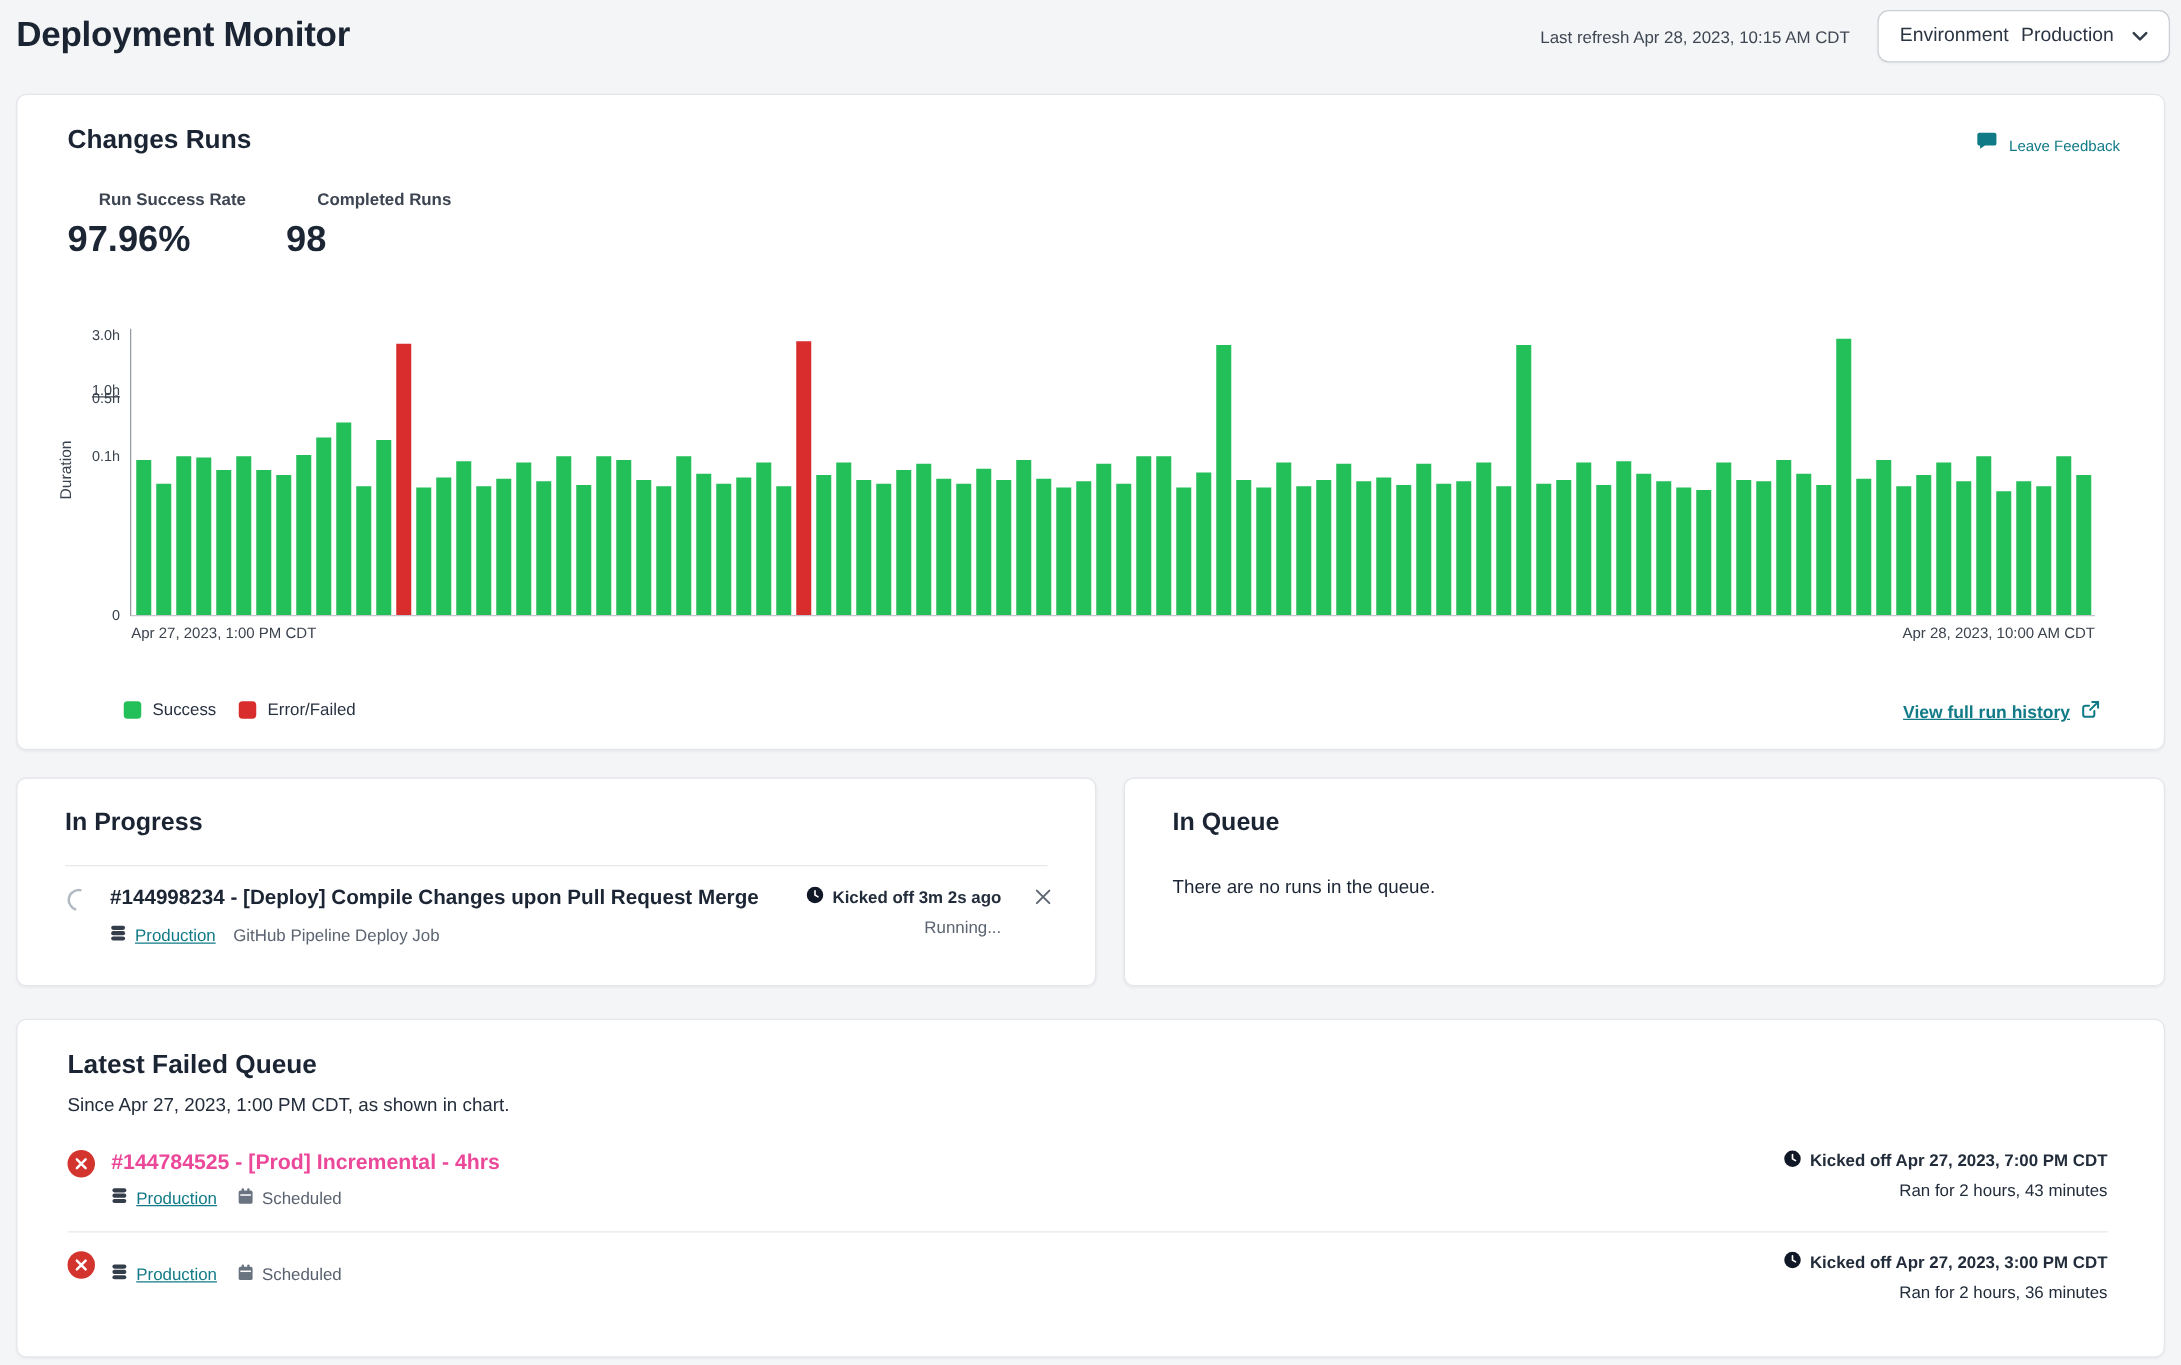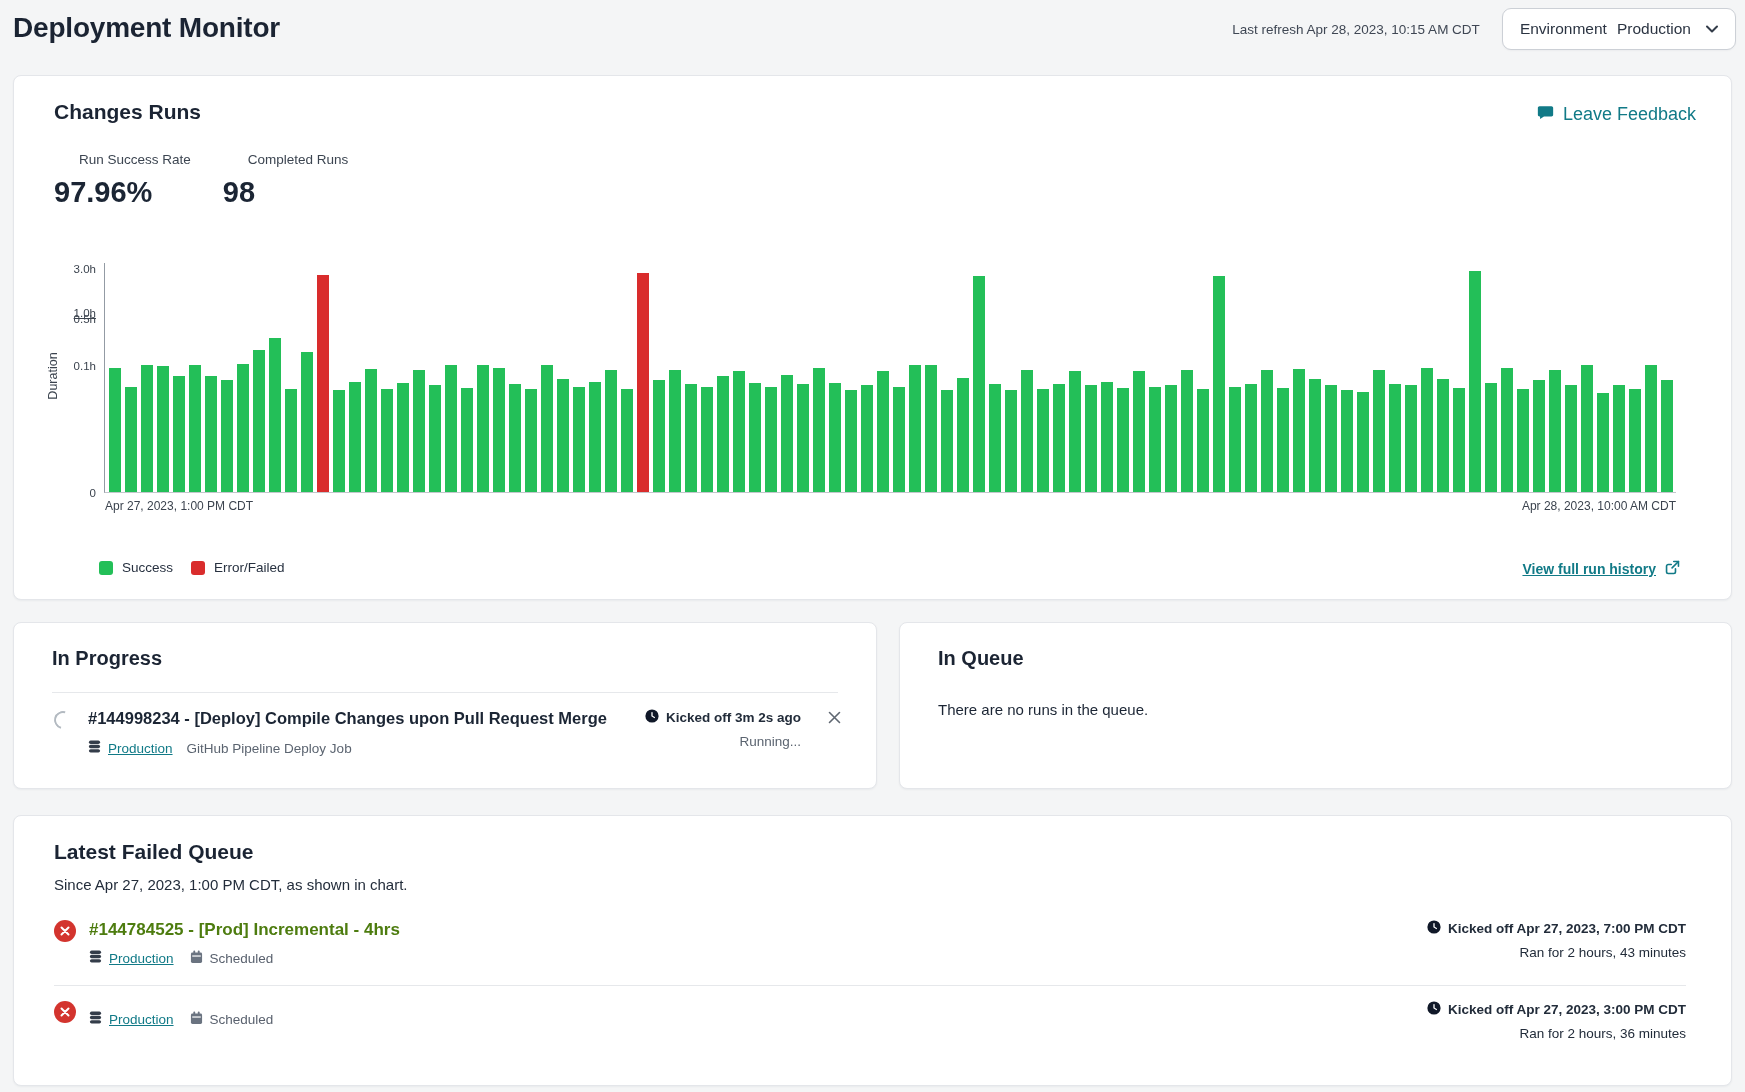--- a/index.html
+++ b/index.html
@@ -25,23 +25,23 @@
   .card { position:absolute; background:#fff; border:1px solid #e4e6ea; border-radius:8px; box-shadow:0 1px 2px rgba(29,41,54,.05); }
   .card-recent  { left:13px; top:75px;  width:1719px; height:525px; }
   .card-progress{ left:13px; top:622px; width:864px;  height:167px; }
   .card-queue   { left:899px; top:622px; width:833px; height:167px; }
   .card-failed  { left:13px; top:815px; width:1719px; height:271px; }
 
   .card-h { position:absolute; left:40px; top:24px; font-size:21px; font-weight:700; color:#1b2433; }
   .card-progress .card-h, .card-queue .card-h { left:38px; font-size:20px; }
 
   
-  .feedback-link { position:absolute; right:35px; top:28px; display:flex; align-items:flex-start; gap:9px; color:#117a87; font-size:18px; cursor:pointer; }
+  .feedback-link { position:absolute; right:35px; top:28px; display:flex; align-items:flex-end; gap:9px; color:#117a87; font-size:12px; cursor:pointer; }
   .metrics { position:absolute; left:40px; top:76px; display:flex; gap:32px; }
-  .metric-label { font-size:13.5px; font-weight:400; color:#3c4551; margin-bottom:9px;padding-left:25px; }
+  .metric-label { font-size:13.5px; font-weight:700; color:#3c4551; margin-bottom:9px;padding-left:25px; }
   .metric-value { font-size:29px; font-weight:700; color:#1b2534; }
 
   .plot { position:absolute; left:90px; top:187px; width:1572px; height:230px;
           border-left:1px solid #939ba4; border-bottom:1px solid #c3c7cc; }
   .bar { position:absolute; bottom:0; width:12px; }
   .ytick { position:absolute; left:-59px; width:50px; text-align:right; font-size:11.5px; color:#3b434e; }
   .ylab { position:absolute; left:-82px; top:106px; font-size:12.5px; color:#3b434e; transform:rotate(-90deg); transform-origin:center; width:60px; text-align:center; }
   .xlab-left  { position:absolute; left:0; top:calc(100% + 7px); font-size:12px; color:#3b434e; white-space:nowrap; }
   .xlab-right { position:absolute; right:0; top:calc(100% + 7px); font-size:12px; color:#3b434e; white-space:nowrap; }
 
@@ -71,21 +71,21 @@
   
   .queue-msg { position:absolute; left:38px; top:78px; font-size:15px; color:#1b2534; }
 
   
   .subtitle { position:absolute; left:40px; top:60px; font-size:15px; color:#232d3b; }
   .fail-row { position:absolute; left:40px; right:45px; display:flex; align-items:flex-start; }
   .fail-row.r1 { top:104px; } .fail-row.r2 { top:185px; }
   .fail-divider { position:absolute; left:40px; right:45px; top:169px; border-top:1px solid #e6e8eb; }
   .badge { width:22px; height:22px; border-radius:50%; background:#d3342e; flex:0 0 auto; display:flex; align-items:center; justify-content:center; }
   .fail-main { margin-left:13px; flex:1 1 auto; }
-  .fail-name { font-size:17px; font-weight:700; color:#4d7c0f; }
+  .fail-name { font-size:17px; font-weight:700; color:#ec4899; }
   .fail-meta { display:flex; align-items:center; gap:16px; margin-top:10px; }
   .sched { display:flex; align-items:center; gap:7px; font-size:13.5px; color:#59616e; }
   .fail-right { display:flex; flex-direction:column; align-items:flex-end; gap:8px; margin-left:20px; flex:0 0 auto; }
   .ranfor { font-size:13.5px; color:#222c3a; }
 </style>
 </head>
 <body>
 
 <div class="topbar">
   <h1 class="page-title">Deployment Monitor</h1>

